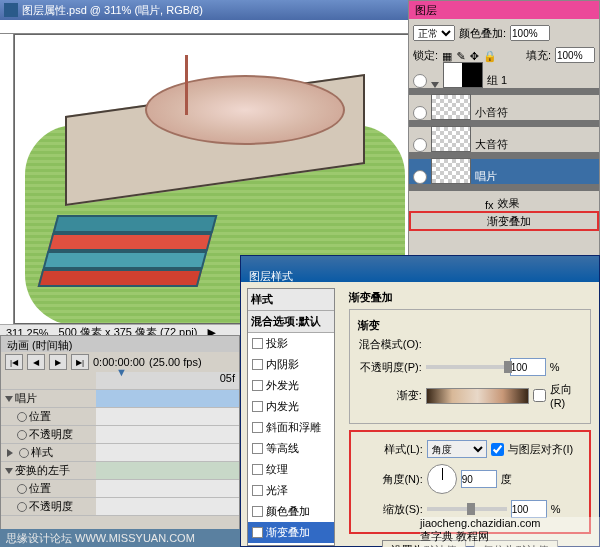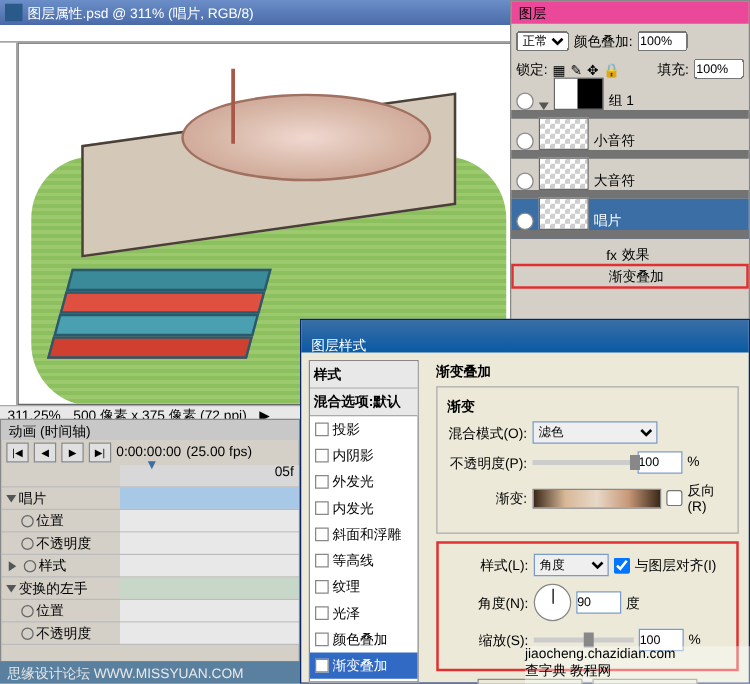--- a/index.html
+++ b/index.html
@@ -286,21 +286,20 @@
           <span>图案叠加</span>
         </div>
 
     </div>
     <div class="style-right">
       <h4>渐变叠加</h4>
       <div class="fieldset">
         <div style="font-weight:bold;margin-bottom:4px">渐变</div>
         <div class="frow">
           <label>混合模式(O):</label>
-          <select style="width:100px"><option>滤色</option></select>
         </div>
         <div class="frow">
           <label>不透明度(P):</label>
           <div class="slider" style="--pos:78px">
               <style>.slider::after{left:var(--pos,50%)}</style>
             </div>
           <input type="text" value="100" style="">
           <span>%</span>
         </div>
         <div class="frow">

